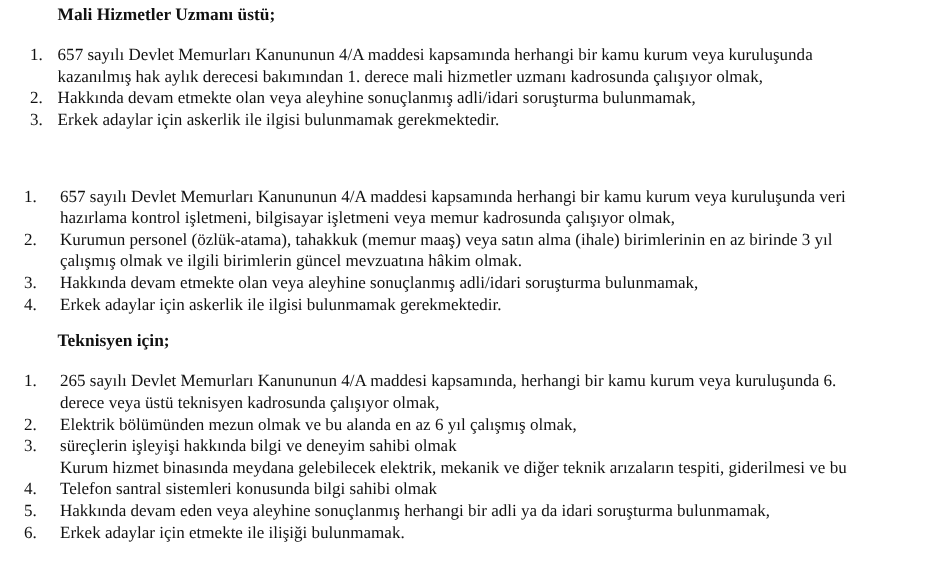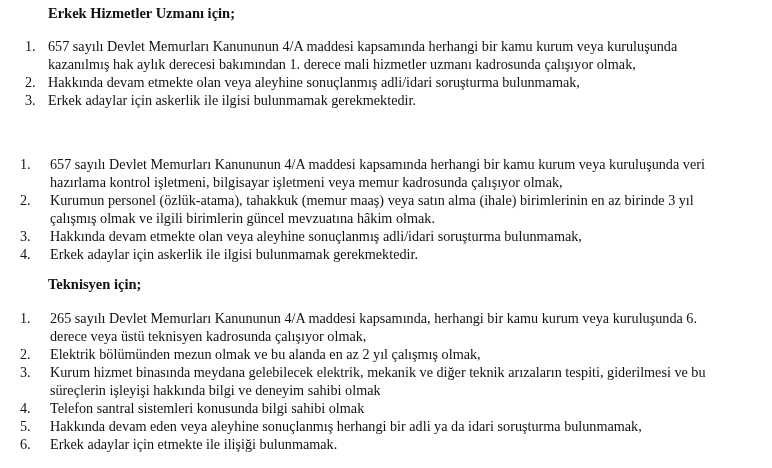--- a/index.html
+++ b/index.html
@@ -21,21 +21,21 @@
   .s2 .num, .s3 .num { left: 20px; }
   .s2 .txt, .s3 .txt { margin-left: 50px; width: 715px; }
   .s1 .txt { width: 700px; }
   b { font-weight: normal; }
 </style>
 </head>
 <body>
 
 <div class="doc">
 
-  <div class="heading" style="top:4px">Erkek Hizmetler Uzmanı için;</div>
+  <div class="heading" style="top:4px">Mali Hizmetler Uzmanı üstü;</div>
   <ol class="list s1" style="top:37px">
     <li class="item">
       <span class="num">1.</span>
       <span class="txt">657 sayılı Devlet Memurları Kanununun 4/A maddesi kapsamında herhangi bir kamu kurum veya kuruluşunda</span>
       <span class="txt">kazanılmış hak aylık derecesi bakımından 1. derece mali hizmetler uzmanı kadrosunda çalışıyor olmak,</span>
     </li>
     <li class="item">
       <span class="num">2.</span>
       <span class="txt">Hakkında devam etmekte olan veya aleyhine sonuçlanmış adli/idari soruşturma bulunmamak,</span>
     </li>
@@ -68,26 +68,26 @@
 
   <div class="heading" style="top:275px">Teknisyen için;</div>
   <ol class="list s3" style="top:309px">
     <li class="item">
       <span class="num">1.</span>
       <span class="txt">265 sayılı Devlet Memurları Kanununun 4/A maddesi kapsamında, herhangi bir kamu kurum veya kuruluşunda 6.</span>
       <span class="txt">derece veya üstü teknisyen kadrosunda çalışıyor olmak,</span>
     </li>
     <li class="item">
       <span class="num">2.</span>
-      <span class="txt">Elektrik bölümünden mezun olmak ve bu alanda en az 2 yıl çalışmış olmak,</span>
+      <span class="txt">Elektrik bölümünden mezun olmak ve bu alanda en az 6 yıl çalışmış olmak,</span>
     </li>
     <li class="item">
       <span class="num">3.</span>
+      <span class="txt">süreçlerin işleyişi hakkında bilgi ve deneyim sahibi olmak</span>
       <span class="txt">Kurum hizmet binasında meydana gelebilecek elektrik, mekanik ve diğer teknik arızaların tespiti, giderilmesi ve bu</span>
-      <span class="txt">süreçlerin işleyişi hakkında bilgi ve deneyim sahibi olmak</span>
     </li>
     <li class="item">
       <span class="num">4.</span>
       <span class="txt">Telefon santral sistemleri konusunda bilgi sahibi olmak</span>
     </li>
     <li class="item">
       <span class="num">5.</span>
       <span class="txt">Hakkında devam eden veya aleyhine sonuçlanmış herhangi bir adli ya da idari soruşturma bulunmamak,</span>
     </li>
     <li class="item">

